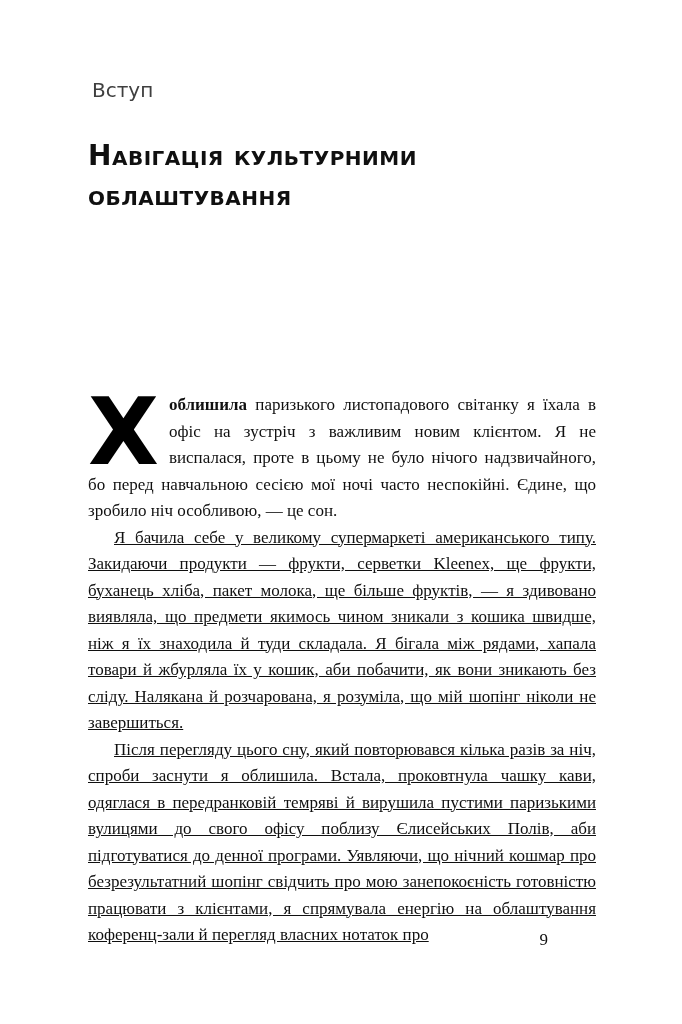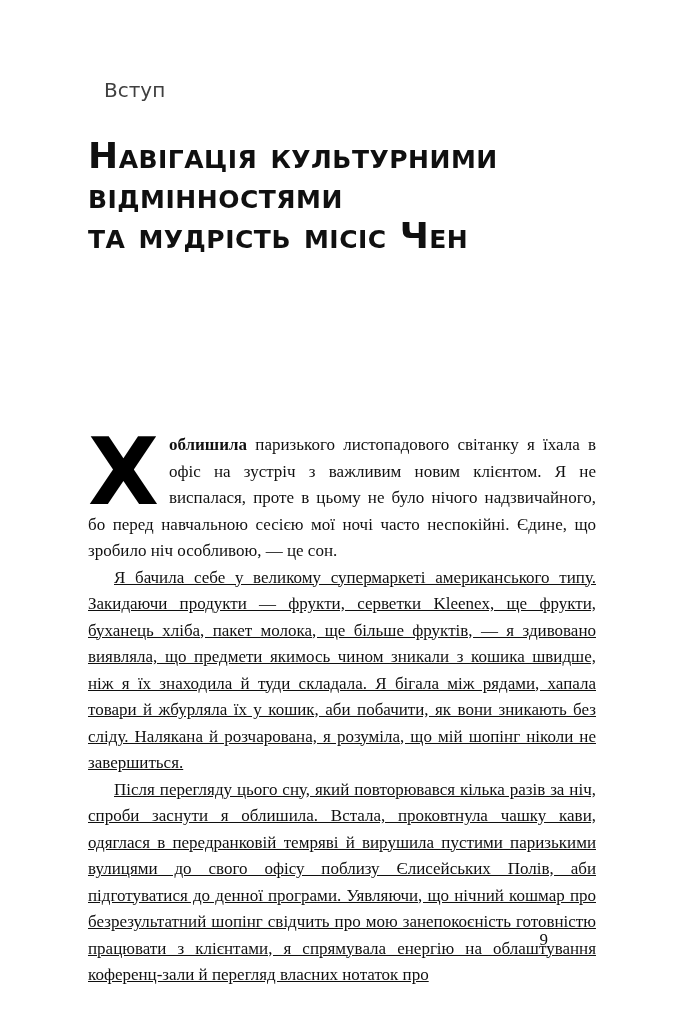--- a/index.html
+++ b/index.html
@@ -19,27 +19,27 @@
     position: absolute;
     left: 88px;
     top: 78px;
     width: 508px;
   }
   .kicker {
     font-family: "DejaVu Sans", "Liberation Sans", sans-serif;
     font-size: 20px;
     line-height: 24px;
     color: #3f3f3f;
-    margin: 0 0 34px 16px;
+    margin: 0 0 34px 4px;
   }
   .heading {
     font-family: "DejaVu Sans", "Liberation Sans", sans-serif;
     font-weight: 700;
     font-variant: small-caps;
-    font-size: 36px;
+    font-size: 28px;
     line-height: 40px;
     letter-spacing: 0.5px;
     color: #101010;
     margin: 0 0 176px 0;
   }
   .heading .hline {
     display: block;
   }
   .body-text {
     font-family: "Liberation Serif", "DejaVu Serif", serif;
@@ -80,22 +80,21 @@
 </head>
 <body>
 
 <div class="page">
   <div class="content">
 
     <div class="kicker">Вступ</div>
 
     <h1 class="heading">
       <span class="hline">Навігація культурними</span>
-      <span class="hline">відмінностями</span>
-      <span class="hline">та мудрість місіс Чен</span>
+      <span class="hline">облаштування</span>
     </h1>
 
     <div class="body-text">
       <p class="para opening">
         <span class="dropcap">Х</span><span class="lead-word">облишила</span><span> паризького листопадового світанку я їхала в офіс на зустріч з важливим новим клієнтом. Я не виспалася, проте в цьому не було нічого надзвичайного, бо перед навчальною сесією мої ночі часто неспокійні. Єдине, що зробило ніч особливою, — це сон.</span>
       </p>
       <p class="para indent">Я бачила себе у великому супермаркеті американського типу. Закидаючи продукти — фрукти, серветки Kleenex, ще фрукти, буханець хліба, пакет молока, ще більше фруктів, — я здивовано виявляла, що предмети якимось чином зникали з кошика швидше, ніж я їх знаходила й туди складала. Я бігала між рядами, хапала товари й жбурляла їх у кошик, аби побачити, як вони зникають без сліду. Налякана й розчарована, я розуміла, що мій шопінг ніколи не завершиться.</p>
       <p class="para indent">Після перегляду цього сну, який повторювався кілька разів за ніч, спроби заснути я облишила. Встала, проковтнула чашку кави, одяглася в передранковій темряві й вирушила пустими паризькими вулицями до свого офісу поблизу Єлисейських Полів, аби підготуватися до денної програми. Уявляючи, що нічний кошмар про безрезультатний шопінг свідчить про мою занепокоєність готовністю працювати з клієнтами, я спрямувала енергію на облаштування коференц-зали й перегляд власних нотаток про</p>
     </div>
 

